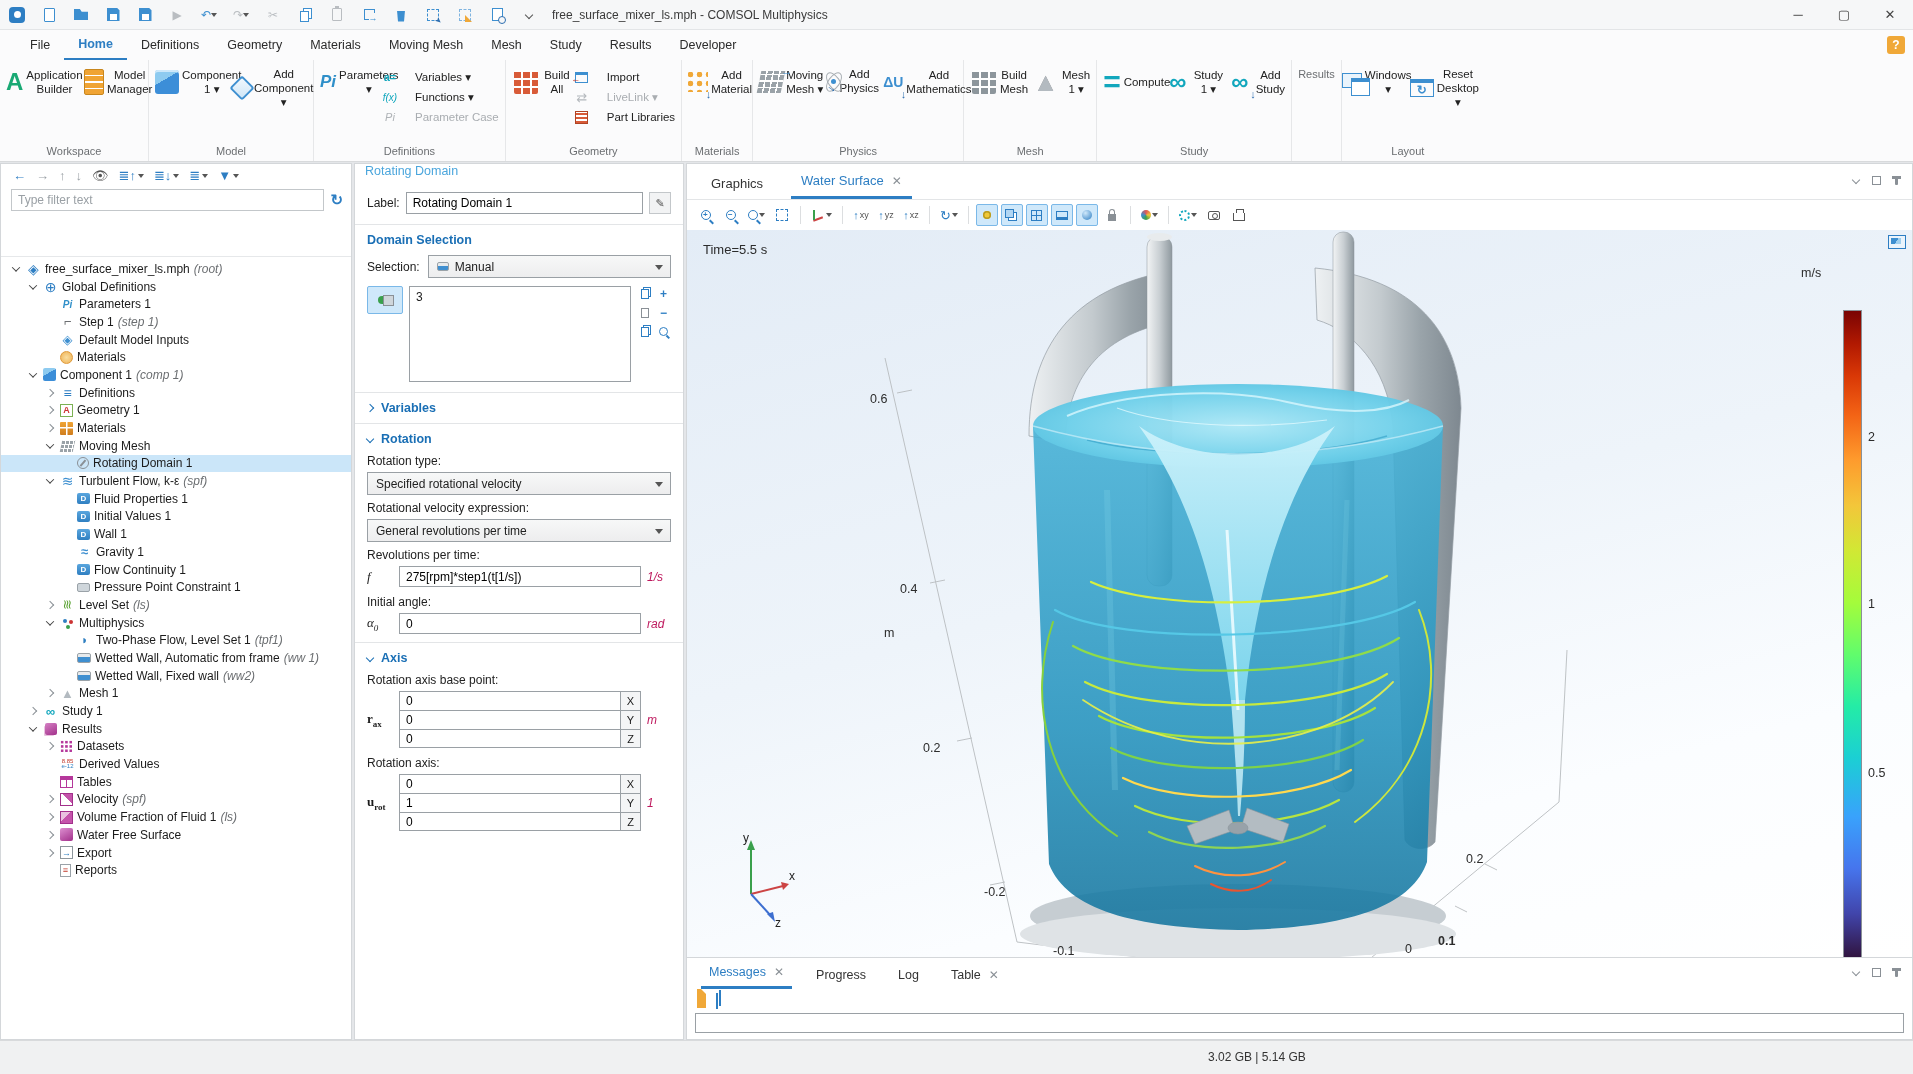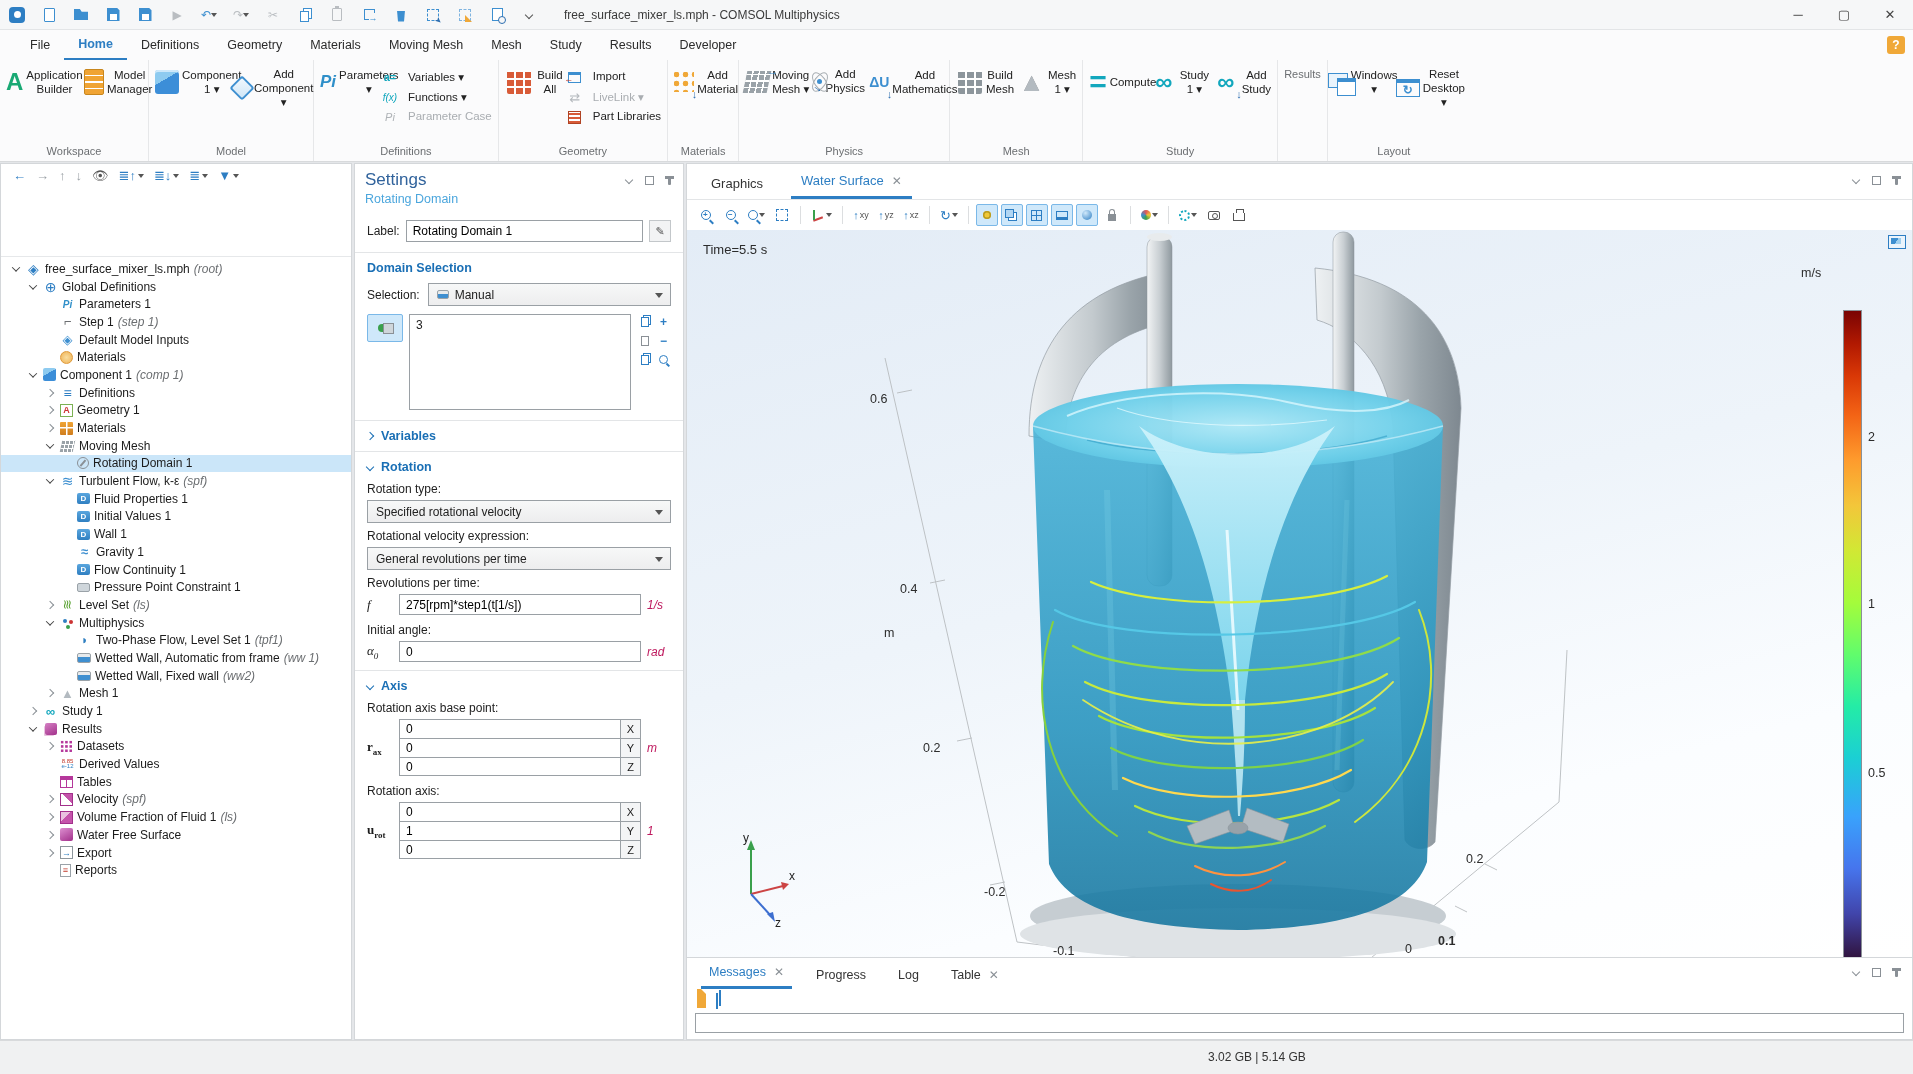--- a/index.html
+++ b/index.html
@@ -24,40 +24,40 @@
   .qa-dup::after { content:"→"; color:#3d8fd0; font-size:9px; position:absolute; right:-4px; bottom:-4px; background:#f6f7f8; }
   .qa-trash { width:10px; height:11px; background:#3d8fd0; clip-path:polygon(10% 0,90% 0,80% 100%,20% 100%); position:relative; margin-top:3px; }
   .qa-trash::before { content:""; position:absolute; left:-2px; top:-3px; width:14px; height:2px; background:#3d8fd0; }
   .qa-selbox { width:12px; height:12px; border:1.2px dashed #3d8fd0; position:relative; }
   .qa-selbox::after { content:"➤"; position:absolute; right:-4px; bottom:-5px; font-size:8px; color:#2d6eb0; transform:rotate(40deg); }
   .qa-brushbox { width:12px; height:12px; border:1.2px dashed #7fb4e0; position:relative; }
   .qa-brushbox::after { content:""; position:absolute; right:-2px; bottom:-2px; width:0; height:0; border-left:7px solid #f0a838; border-top:7px solid transparent; }
   .qa-finddoc { width:11px; height:13px; border:1.3px solid #3d8fd0; position:relative; background:#fff; }
   .qa-finddoc::after { content:""; position:absolute; right:-4px; bottom:-4px; width:6px; height:6px; border:1.5px solid #2d6eb0; border-radius:50%; background:#f6f7f8; }
   .chev-s { width:6px; height:6px; border-right:1.4px solid #555; border-bottom:1.4px solid #555; transform:rotate(45deg); display:inline-block; }
-  .tb-title { margin-left:26px; color:#3a3a3a; font-size:12px; }
+  .tb-title { margin-left:14px; color:#3a3a3a; font-size:12px; }
   .win-controls { margin-left:auto; display:flex; height:30px; }
   .win-btn { width:46px; height:30px; display:flex; align-items:center; justify-content:center; font-size:13px; color:#444; }
 
   
   .menubar { position:absolute; left:0; top:30px; width:100%; height:30px; background:#fbfbfc; display:flex; align-items:center; gap:0; padding-left:16px; }
   .mtab { padding:0 14px; height:30px; display:flex; align-items:center; color:#2b2b2b; font-size:12.5px; }
   .mtab.active { color:#2d7ec3; border-bottom:2px solid #2d7ec3; font-weight:bold; }
   .help-btn { margin-left:auto; margin-right:8px; width:18px; height:18px; background:#f0a838; color:#fff; border-radius:3px; display:flex; align-items:center; justify-content:center; font-weight:bold; font-size:12px; }
 
   
   .ribbon { position:absolute; left:0; top:60px; width:100%; height:102px; background:#fbfbfc; border-bottom:1px solid #d8dadc; display:flex; }
   .rgroup { display:flex; flex-direction:column; border-right:1px solid #e6e7e9; padding:4px 6px 0 6px; }
   .ritems { flex:1; display:flex; align-items:flex-start; gap:4px; }
   .rbig { width:74px; display:flex; flex-direction:row; align-items:center; gap:3px; padding-top:3px; }
   .rbig.narrow { width:58px; }
   .rbi { width:30px; height:30px; display:flex; align-items:center; justify-content:center; position:relative; }
   .rlab { text-align:center; white-space:pre-line; font-size:11.5px; line-height:14px; color:#222; }
   .rsmallcol { display:flex; flex-direction:column; gap:6px; padding-top:6px; }
-  .rsmall { display:flex; align-items:flex-start; gap:10px; font-size:11.5px; color:#222; }
+  .rsmall { display:flex; align-items:center; gap:17px; font-size:11.5px; color:#222; }
   .rsmall.disabled { color:#a9adb1; }
   .rsi { width:16px; height:14px; display:inline-flex; align-items:center; justify-content:center; flex:none; }
   .rglabel { height:20px; text-align:center; color:#6b6e71; font-size:11px; display:flex; align-items:center; justify-content:center; }
 
   .ri-ab::before { content:"A"; color:#19a974; font-size:24px; font-weight:bold; }
   .ri-mm { width:20px; height:26px; background:repeating-linear-gradient(180deg,#f0a434 0 5px,#fff 5px 6.5px); border:1px solid #c8861d; border-radius:2px; }
   .ri-comp { width:24px; height:24px; border-radius:3px; background:linear-gradient(150deg,#8ecbf0 0 40%,#3c8ed8 40%); box-shadow:inset 0 2px 0 #cde8fa; }
   .ri-addcomp { width:18px; height:18px; border:2px solid #3d8fd0; transform:rotate(45deg); border-radius:3px; background:linear-gradient(135deg,#f2f8fd,#cfe6f7); }
   .ri-param::before { content:"Pi"; font-style:italic; font-weight:bold; font-size:17px; color:#2f8fc9; }
   .ri-ba { width:24px; height:24px; border-radius:2px; background:repeating-linear-gradient(0deg,transparent 0 6px,#fff 6px 8px),repeating-linear-gradient(90deg,transparent 0 7px,#fff 7px 9px),#d85b38; }
@@ -517,20 +517,24 @@
     <span class="b blue">←</span>
     <span class="b gray">→</span>
     <span class="b gray">↑</span>
     <span class="b gray">↓</span>
     <span class="b dark">👁</span>
     <span class="b blue">≣↑<span class="mini-caret"></span></span>
     <span class="b blue">≣↓<span class="mini-caret"></span></span>
     <span class="b blue">≣<span class="mini-caret"></span></span>
     <span class="b blue">▼<span class="mini-caret"></span></span>
   </div>
+  <div class="filter-row">
+    <input class="filter-input" placeholder="Type filter text" style="">
+    <span class="refresh"></span>
+  </div>
   <div class="tree">
     <div class="trow" style="--d:0">
         <span class="tw v"></span>
         <span class="ti ti-root"></span>
         <span class="tlabel">free_surface_mixer_ls.mph</span>
         <span class="tdetail">(root)</span>
       </div>
     <div class="trow" style="--d:1">
         <span class="tw v"></span>
         <span class="ti ti-globe"></span>
@@ -711,34 +715,20 @@
       </div>
     <div class="trow" style="--d:2">
         <span class="tw"></span>
         <span class="ti ti-rep"></span>
         <span class="tlabel">Reports</span>
       </div>
   </div>
 </div>
 
 <div class="panel set-panel">
-  <div class="phead">
-    <span class="ptitle">Settings</span>
-    <span class="pctrl">
-      <span class="pc-i">
-          <span class="pc-chev"></span>
-        </span>
-      <span class="pc-i">
-          <span class="pc-box"></span>
-        </span>
-      <span class="pc-i">
-          <span class="pc-pin"></span>
-        </span>
-    </span>
-  </div>
   <div class="set-sub">Rotating Domain</div>
   <div class="set-body">
     <div class="lrow">
       <label>Label:</label>
       <input class="txt-input" value="Rotating Domain 1" style="">
       <span class="rename-btn"></span>
     </div>
     <div class="hr"></div>
     <div class="sec-h">
         <span>Domain Selection</span>

